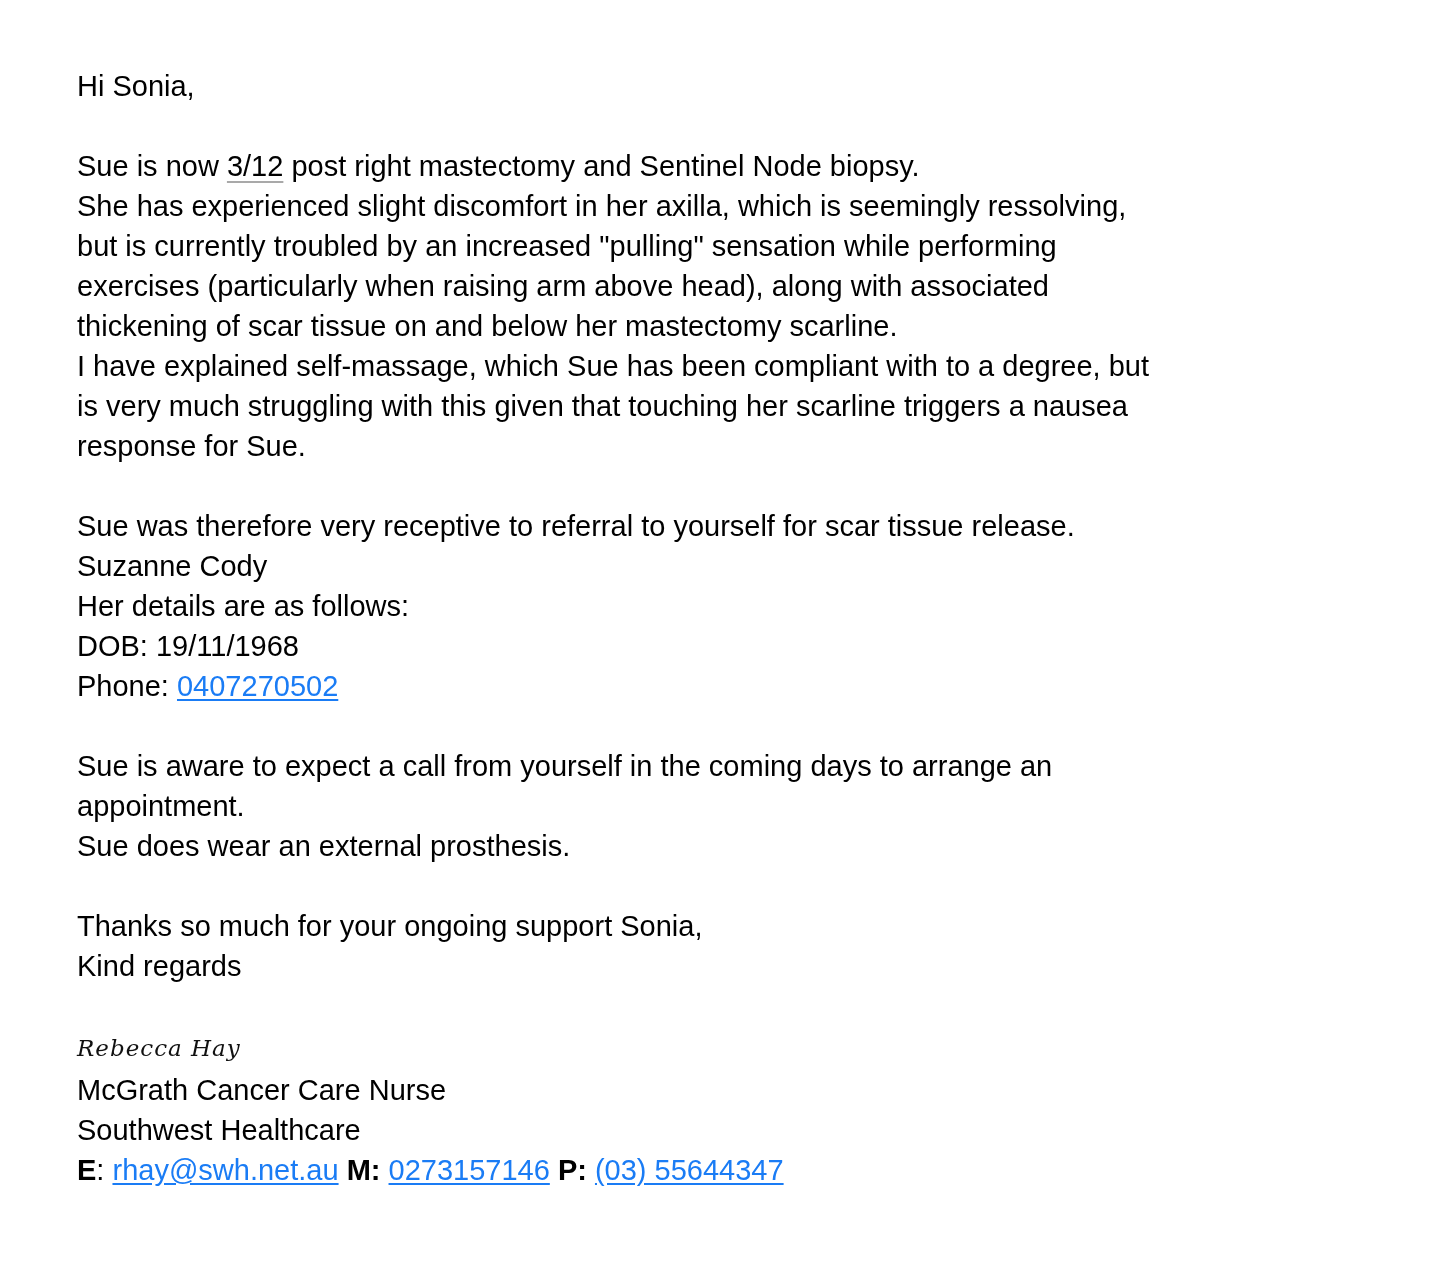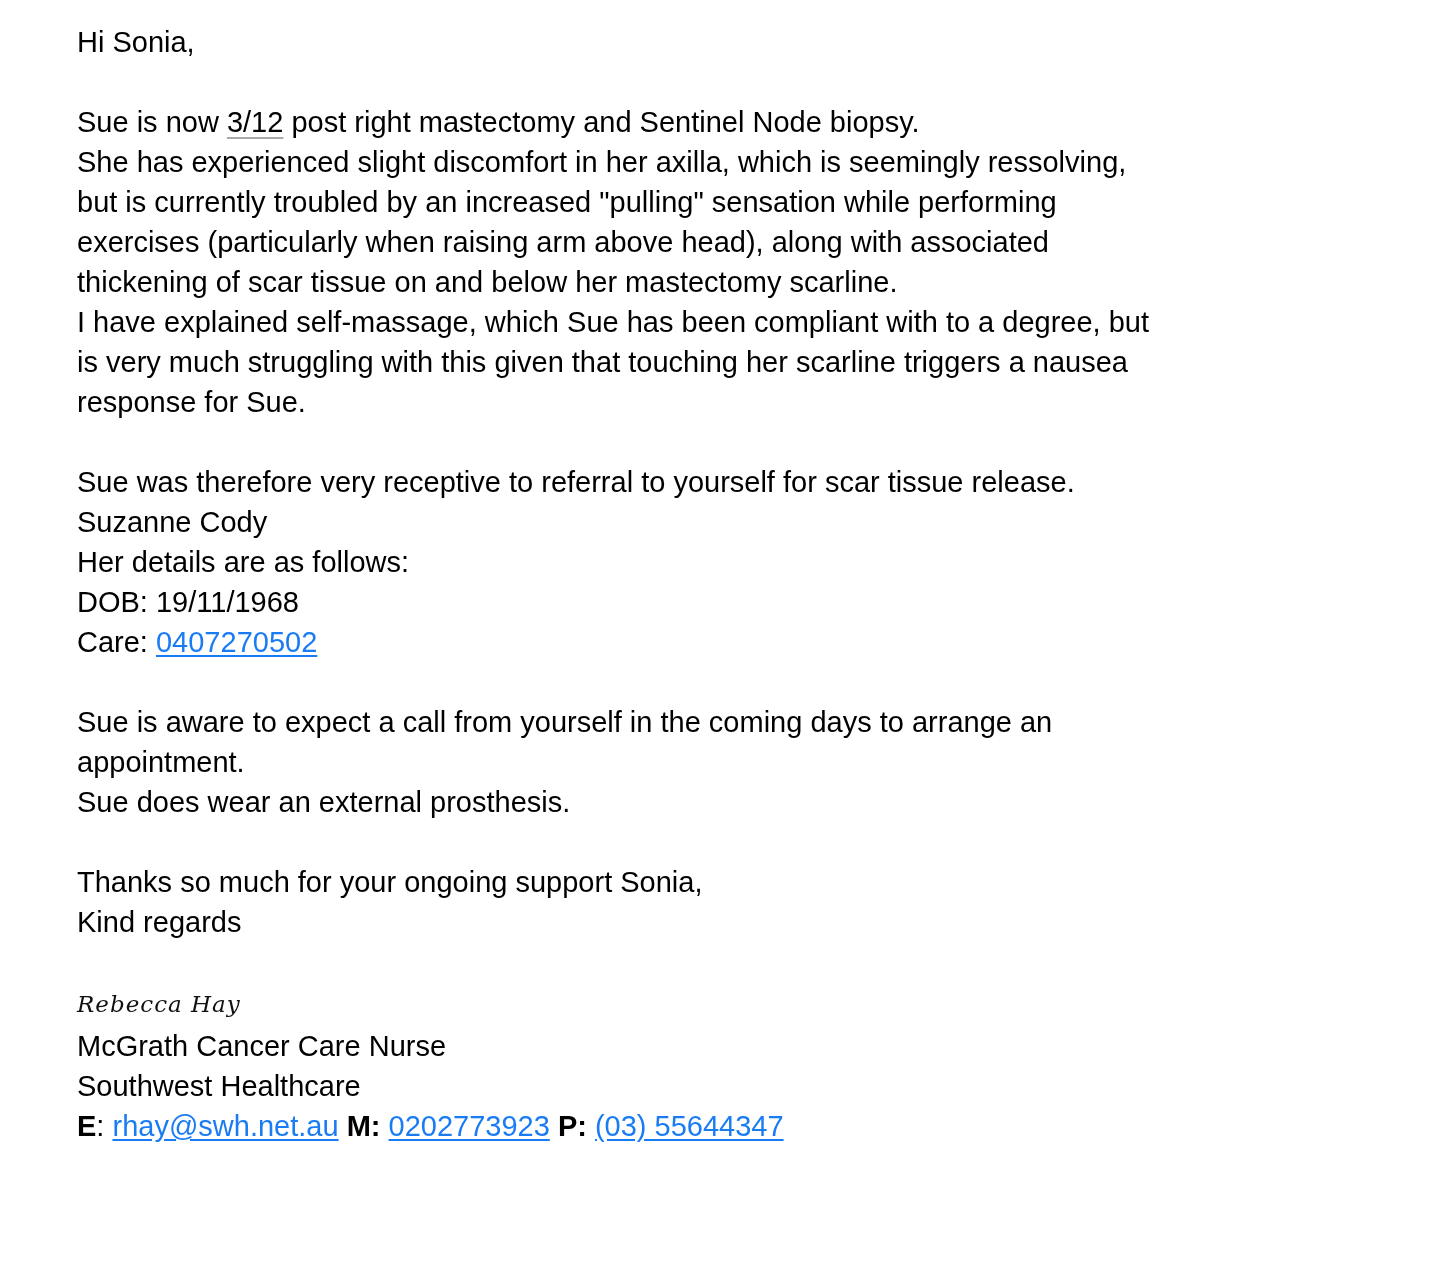--- a/index.html
+++ b/index.html
@@ -15,20 +15,21 @@
     font-family:"Liberation Sans","DejaVu Sans",sans-serif;
     color:var(--text-color);
   }
   .email-body{
     box-sizing:border-box;
     width:1226px;
     padding:22px 55px 20px 77px;
     font-size:29px;
     line-height:40px;
     letter-spacing:0;
+    margin-top:44px;
   }
   .line{min-height:40px;}
   .blank{height:40px;}
   a.link{
     color:var(--link-color);
     text-decoration:underline;
     text-decoration-color:var(--link-color);
     text-underline-offset:3px;
     cursor:pointer;
     text-align:center;
@@ -61,32 +62,32 @@
   <div class="line"><span>Sue is now </span><span class="spellmark">3/12</span><span> post right mastectomy and Sentinel Node biopsy.</span></div>
   <div class="line">She has experienced slight discomfort in her axilla, which is seemingly ressolving, but is currently troubled by an increased "pulling" sensation while performing exercises (particularly when raising arm above head), along with associated thickening of scar tissue on and below her mastectomy scarline.</div>
   <div class="line">I have explained self-massage, which Sue has been compliant with to a degree, but is very much struggling with this given that touching her scarline triggers a nausea response for Sue.</div>
 
   <div class="line blank"></div>
 
   <div class="line">Sue was therefore very receptive to referral to yourself for scar tissue release.</div>
   <div class="line">Suzanne Cody</div>
   <div class="line">Her details are as follows:</div>
   <div class="line">DOB: 19/11/1968</div>
-  <div class="line"><span>Care: </span><a class="link">0407270502</a></div>
+  <div class="line"><span>Phone: </span><a class="link">0407270502</a></div>
 
   <div class="line blank"></div>
 
   <div class="line">Sue is aware to expect a call from yourself in the coming days to arrange an appointment.</div>
   <div class="line">Sue does wear an external prosthesis.</div>
 
   <div class="line blank"></div>
 
   <div class="line">Thanks so much for your ongoing support Sonia,</div>
   <div class="line">Kind regards</div>
 
   <div class="line blank"></div>
 
   <div class="line script-name">Rebecca Hay</div>
   <div class="line">McGrath Cancer Care Nurse</div>
   <div class="line">Southwest Healthcare</div>
-  <div class="line"><span class="b">E</span><span>: </span><a class="link">rhay@swh.net.au</a> <span class="b">M:</span> <a class="link">0202773923</a> <span class="b">P:</span> <a class="link">(03) 55644347</a></div>
+  <div class="line"><span class="b">E</span><span>: </span><a class="link">rhay@swh.net.au</a> <span class="b">M:</span> <a class="link">0273157146</a> <span class="b">P:</span> <a class="link">(03) 55644347</a></div>
 
 </div>
 
 </body></html>

